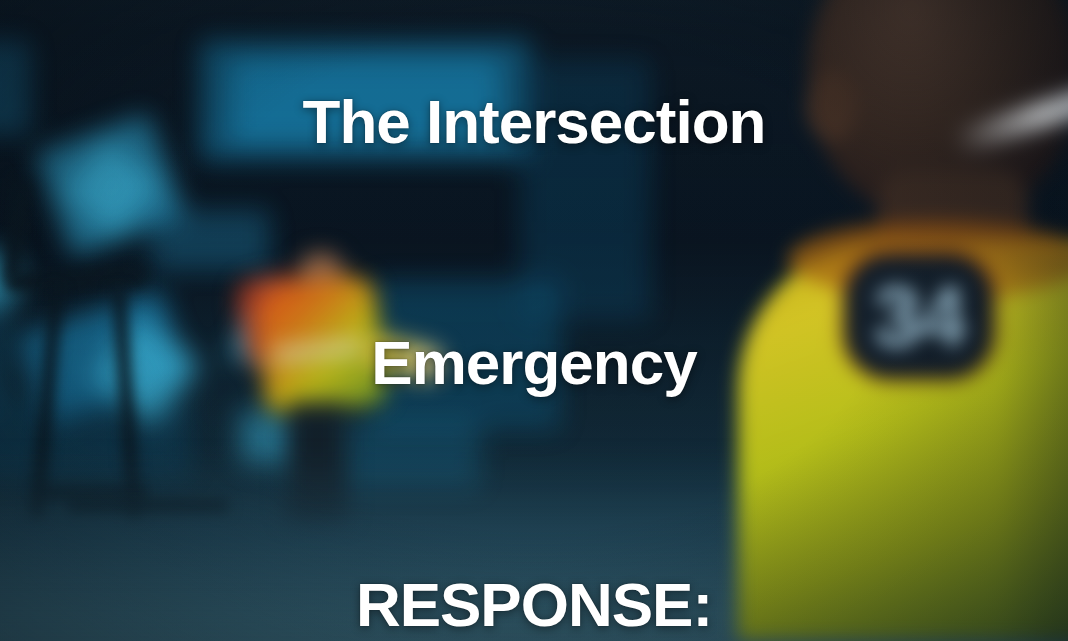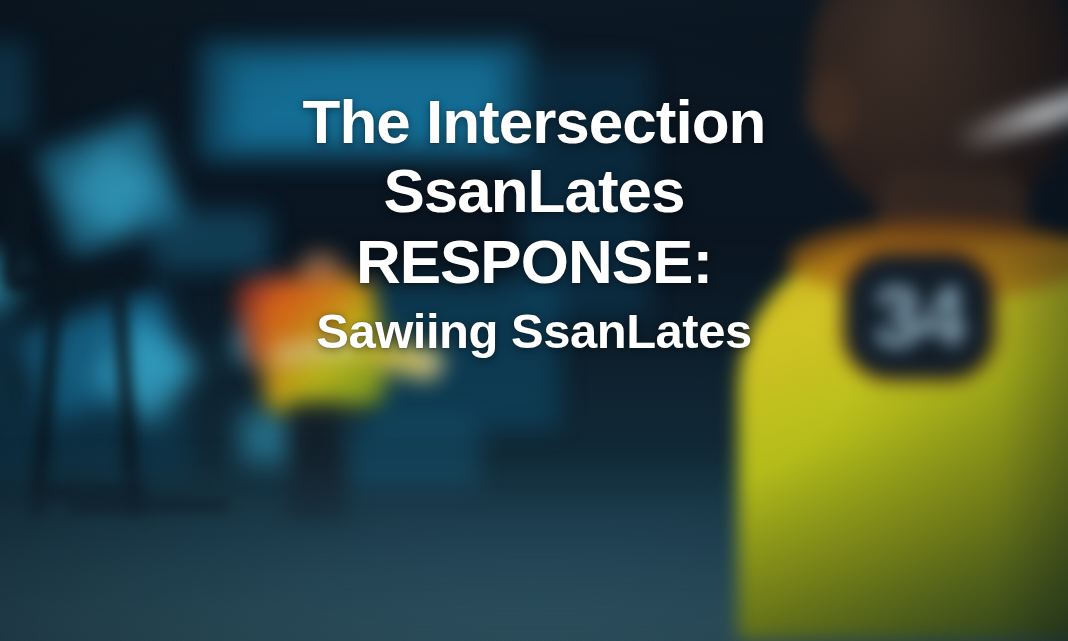--- a/index.html
+++ b/index.html
@@ -246,24 +246,25 @@
     pointer-events: none;
   }
 
   
   .headline {
     position: absolute;
     inset: 0;
     display: flex;
     flex-direction: column;
     align-items: center;
-    justify-content: flex-start;
+    justify-content: space-between;
     padding-top: 88px;
     box-sizing: border-box;
     pointer-events: none;
+    gap: 12px;
   }
   .hl-line {
     color: #ffffff;
     font-family: "Liberation Sans", sans-serif;
     font-weight: 700;
     text-align: center;
     white-space: nowrap;
     text-shadow:
       0 2px 10px rgba(0,0,0,.45),
       0 0 2px rgba(0,0,0,.35);
@@ -335,18 +336,17 @@
       <div class="rs-badge"></div>
       <div class="rs-badge-num">34</div>
     </div>
 
     <div class="darken"></div>
     <div class="vignette"></div>
   </div>
 
   <div class="headline">
     <div class="hl-line hl-1">The Intersection</div>
-    <div class="hl-line hl-2">SsanLates</div>
+    <div class="hl-line hl-2">Emergency</div>
     <div class="hl-line hl-3">RESPONSE:</div>
-    <div class="hl-line hl-5">Sawiing SsanLates</div>
   </div>
 
 </div>
 
 </body></html>

